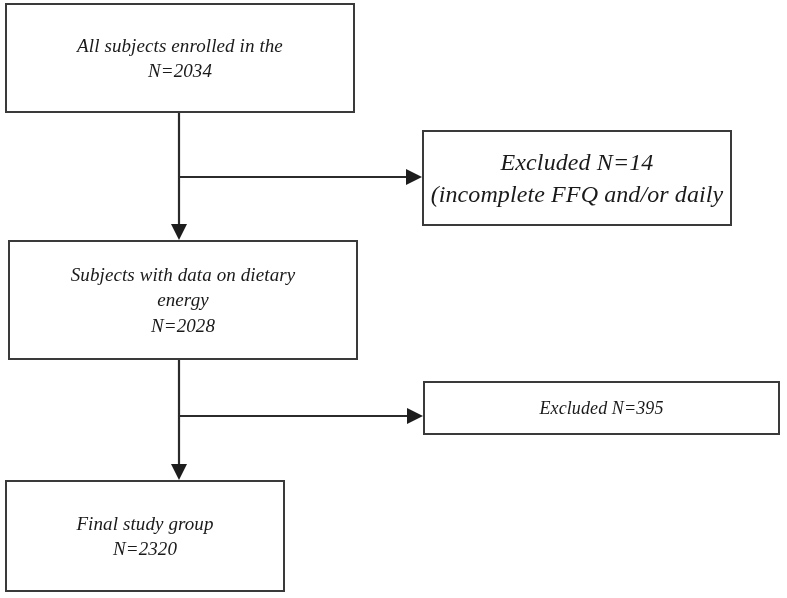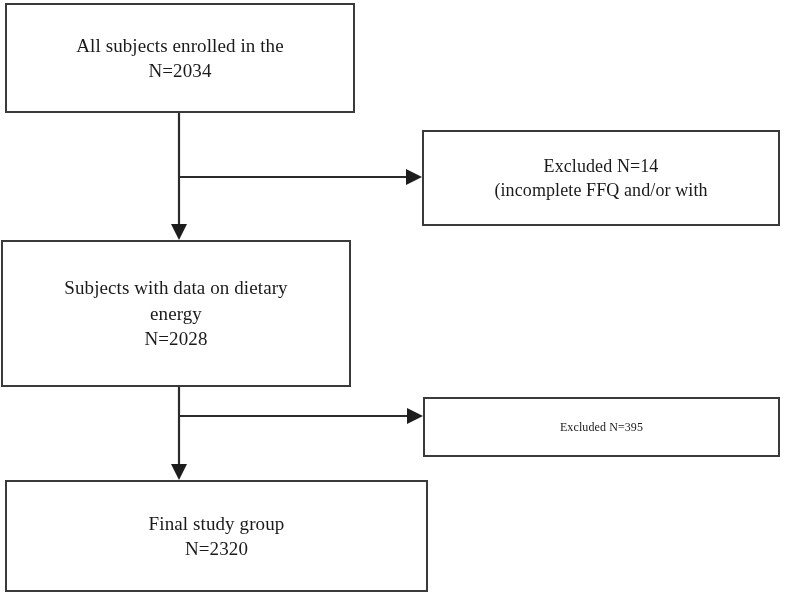--- a/index.html
+++ b/index.html
@@ -29,56 +29,56 @@
     justify-content: center;
     text-align: center;
     line-height: 1.34;
     font-size: 19px;
     color: #1a1a1a;
     letter-spacing: 0.1px;
   }
   .node .line {
     display: block;
     white-space: nowrap;
+    font-style: italic;
   }
   
   #node-enrolled {
     left: 5px;
     top: 3px;
     width: 350px;
     height: 110px;
   }
   #node-dietary {
-    left: 1px;
+    left: 8px;
     top: 240px;
     width: 350px;
-    height: 147px;
+    height: 120px;
   }
   #node-final {
     left: 5px;
     top: 480px;
-    width: 423px;
+    width: 280px;
     height: 112px;
   }
   
   #node-excluded-ffq {
     left: 422px;
     top: 130px;
-    width: 358px;
+    width: 310px;
     height: 96px;
-    font-size: 18px;
+    font-size: 24px;
     align-items: center;
   }
   #node-excluded-glucose {
     left: 423px;
     top: 381px;
     width: 357px;
-    height: 60px;
-    font-size: 12px;
-    margin-top: 16px;
+    height: 54px;
+    font-size: 18px;
   }
   
   svg#connectors {
     position: absolute;
     left: 0;
     top: 0;
     width: 787px;
     height: 598px;
     pointer-events: none;
   }
@@ -112,21 +112,21 @@
     <polygon points="423,416 407,408 407,424"></polygon>
   </svg>
 
   <div class="node" id="node-enrolled">
     <span class="line">All subjects enrolled in the</span>
     <span class="line">N=2034</span>
   </div>
 
   <div class="node" id="node-excluded-ffq">
     <span class="line">Excluded N=14</span>
-    <span class="line">(incomplete FFQ and/or with</span>
+    <span class="line">(incomplete FFQ and/or daily</span>
   </div>
 
   <div class="node" id="node-dietary">
     <span class="line">Subjects with data on dietary</span>
     <span class="line">energy</span>
     <span class="line">N=2028</span>
   </div>
 
   <div class="node" id="node-excluded-glucose">
     <span class="line">Excluded N=395</span>

